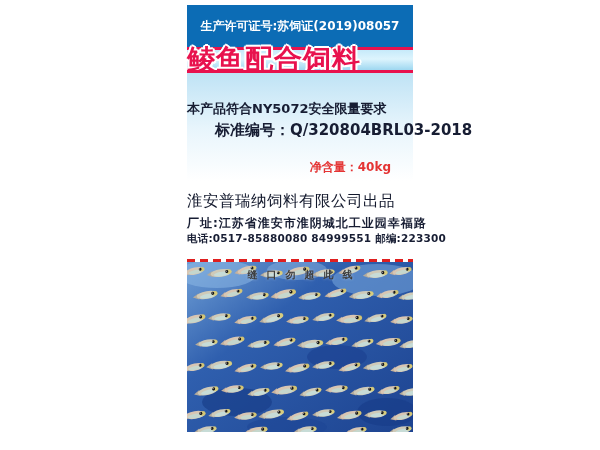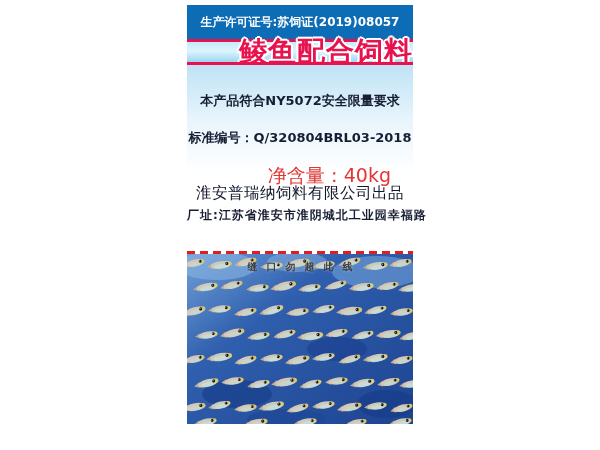--- a/index.html
+++ b/index.html
@@ -5,46 +5,46 @@
   html,body{margin:0;padding:0;}
   .stage{
     position:relative;width:600px;height:450px;background:#ffffff;
     overflow:hidden;font-family:"DejaVu Sans","Liberation Sans",sans-serif;
   }
   .bag{
     position:absolute;left:187px;top:5px;width:226px;height:445px;
     display:flex;flex-direction:column;
   }
   .license{
-    height:34px;background:#0c6cb5;color:#ffffff;
+    height:42px;background:#0c6cb5;color:#ffffff;
     font-size:12px;font-weight:bold;
     display:flex;align-items:center;justify-content:center;
     white-space:nowrap;
   }
   .sep{height:3px;background:#e8124e;}
   .titleband{
     height:20px;
     background:linear-gradient(180deg,#c6eafa 0%,#ddf4fd 45%,#9ed7f0 100%);
-    display:flex;align-items:center;justify-content:flex-end;
+    display:flex;align-items:center;justify-content:flex-start;
   }
   .title{
     font-size:28px;font-weight:bold;color:#e8124e;letter-spacing:1px;white-space:nowrap;
     text-shadow:
       -1.5px -1.5px 0 #fff, 1.5px -1.5px 0 #fff,
       -1.5px  1.5px 0 #fff, 1.5px  1.5px 0 #fff,
       -2px 0 0 #fff, 2px 0 0 #fff, 0 -2px 0 #fff, 0 2px 0 #fff;
   }
   .info{
     height:186px;position:relative;color:#171d33;
     background:linear-gradient(180deg,#bfe3f5 0%,#e8f5fc 30%,#ffffff 58%,#ffffff 100%);
   }
-  .info .line{position:absolute;left:0;width:100%;text-align:center;white-space:nowrap;}
+  .info .line{position:absolute;left:0;width:100%;white-space:nowrap;}
   .compliance{top:27px;font-size:13px;font-weight:bold;}
-  .standard{top:64px;font-size:13px;font-weight:bold;}
-  .net{position:absolute;top:98px;right:22px;color:#e43434;font-size:19px;font-weight:normal;white-space:nowrap;}
+  .standard{top:48px;font-size:15px;font-weight:bold;padding-left:28px;}
+  .net{position:absolute;top:86px;right:22px;color:#e43434;font-size:12px;font-weight:bold;white-space:nowrap;}
   .producer{top:118px;font-size:15.5px;font-weight:normal;letter-spacing:0.5px;color:#12182c;}
   .address{top:142px;font-size:12px;font-weight:bold;letter-spacing:1px;}
   .contact{top:159px;font-size:10.5px;font-weight:bold;letter-spacing:0.2px;}
   .seamline{
     height:3px;
     background:repeating-linear-gradient(90deg,#df1f1f 0 8px,#ffffff 8px 13px);
   }
   .photo{height:170px;position:relative;overflow:hidden;}
   .photo svg{display:block;width:100%;height:100%;}
   .seam-notice{
@@ -71,20 +71,21 @@
     </div>
 
     <div class="sep"></div>
 
     <div class="info">
       <div class="line compliance">本产品符合NY5072安全限量要求</div>
       <div class="line standard">标准编号：Q/320804BRL03-2018</div>
       <div class="net">净含量：40kg</div>
       <div class="line producer">淮安普瑞纳饲料有限公司出品</div>
       <div class="line address">厂址:江苏省淮安市淮阴城北工业园幸福路</div>
+      <div class="line contact">电话:0517-85880080  84999551  邮编:223300</div>
     </div>
 
     <div class="seamline"></div>
 
     <div class="photo">
       <svg viewBox="0 0 226 170" preserveAspectRatio="none">
         <defs>
           <linearGradient id="water" x1="0" y1="0" x2="1" y2="1">
             <stop offset="0" stop-color="#6f9fd6"></stop>
             <stop offset="0.35" stop-color="#2f5fae"></stop>

